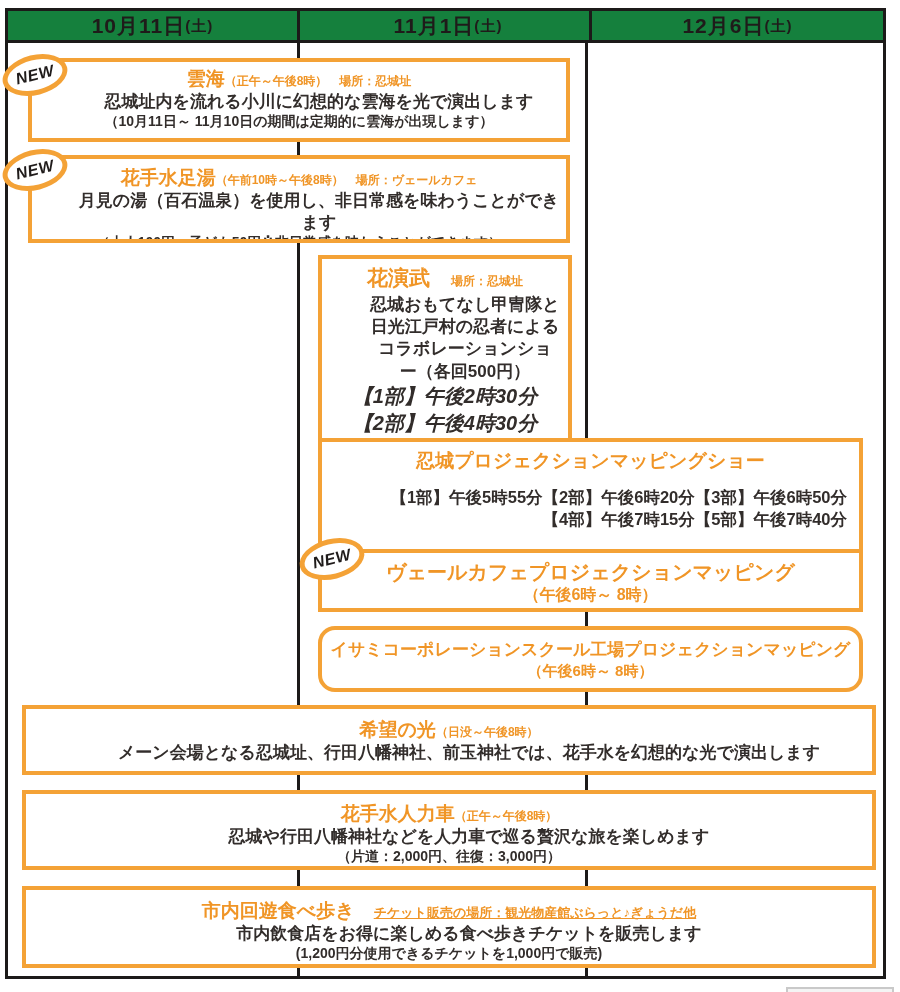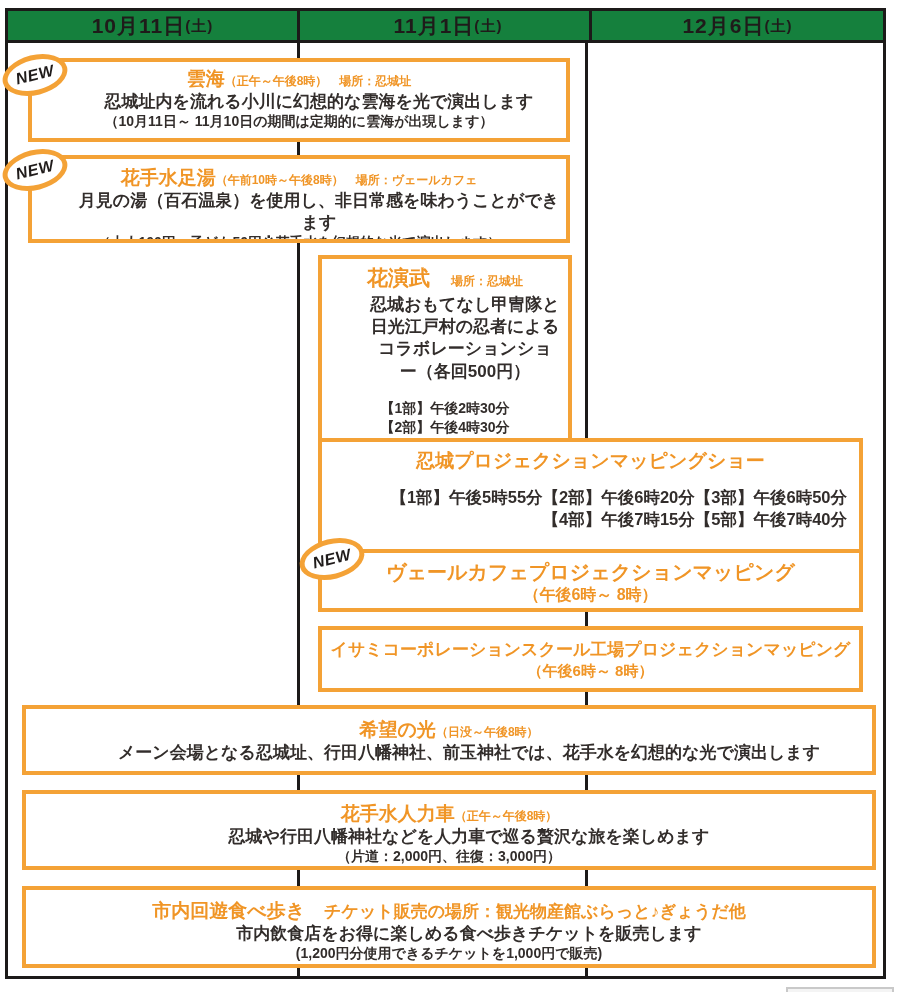--- a/index.html
+++ b/index.html
@@ -42,34 +42,34 @@
   .etitle .einfo { font-size: 12px; }
   .edesc { font-size: 17px; font-weight: bold; color: #322d2b; line-height: 1.3; margin-left: 40px; }
   .enote { font-size: 14px; font-weight: 600; color: #322d2b; line-height: 1.25; }
   .esched { font-size: 17px; font-weight: 600; color: #322d2b; line-height: 1.35; }
 
   .box-unkai     { left: 28px;  top: 58px;  width: 542px; height: 84px;  padding-top: 5px; }
   .box-ashiyu    { left: 28px;  top: 155px; width: 542px; height: 88px;  padding-top: 7px; }
   .box-hanaenbu  { left: 318px; top: 255px; width: 254px; height: 216px; padding: 6px 8px; }
   .box-oshijopm  { left: 318px; top: 438px; width: 545px; height: 121px;  padding: 7px 12px; }
   .box-vertpm    { left: 318px; top: 549px; width: 545px; height: 63px;  padding-top: 7px; }
-  .box-isamipm   { left: 318px; top: 626px; width: 545px; height: 66px;  padding-top: 9px; }
+  .box-isamipm   { left: 318px; top: 626px; width: 545px; height: 66px;  padding-top: 9px; border-radius: 17px; }
   .box-kibo      { left: 22px;  top: 705px; width: 854px; height: 70px;  padding-top: 9px; }
   .box-rikisha   { left: 22px;  top: 790px; width: 854px; height: 80px;  padding-top: 8px; }
   .box-tabearuki { left: 22px;  top: 886px; width: 854px; height: 82px;  padding-top: 9px; }
 
   .box-hanaenbu .etitle { font-size: 21px; }
   .box-hanaenbu .edesc  { margin-top: 3px; }
-  .box-hanaenbu .esched { margin-top: 16px; font-size: 14px; }
+  .box-hanaenbu .esched { margin-top: 0; font-size: 20px; font-style: italic; }
   .box-oshijopm .esched-lines { text-align: right; margin-top: 13px; font-size: 16.5px; }
   .box-vertpm .etitle   { font-size: 20px; }
   .box-vertpm .etime    { font-size: 16px; color: #f09526; font-weight: bold; }
   .box-isamipm .etitle  { font-size: 17px; }
   .box-isamipm .etime   { font-size: 15px; color: #f09526; font-weight: bold; margin-top: 2px; }
-  .box-tabearuki .etitle .einfo { font-size: 17px; }
+  .box-tabearuki .etitle .einfo { font-size: 13px; text-decoration: underline; }
 
   
   .new-badge {
     position: absolute; width: 66px; height: 40px; background: #ffffff;
     border: 5px solid #f4a236; border-radius: 50%;
     display: flex; align-items: center; justify-content: center;
     font-weight: bold; font-style: italic; font-size: 16px; color: #1f1b1a;
     transform: rotate(-14deg); z-index: 4; letter-spacing: 0.5px;
   }
   .nb1 { left: 2px;   top: 55px; }
@@ -114,21 +114,21 @@
     <div class="edesc">忍城址内を流れる小川に幻想的な雲海を光で演出します</div>
     <div class="enote">（10月11日～ 11月10日の期間は定期的に雲海が出現します）</div>
   </div>
   <div class="new-badge nb1">NEW</div>
 
   <div class="ebox box-ashiyu">
     <div class="etitle">
       <span>花手水足湯</span><span class="einfo">（午前10時～午後8時）　場所：ヴェールカフェ</span>
     </div>
     <div class="edesc">月見の湯（百石温泉）を使用し、非日常感を味わうことができます</div>
-    <div class="enote">（大人100円、子ども50円※花手水を幻想的な光で演出します）</div>
+    <div class="enote">（大人100円、子ども50円※非日常感を味わうことができます）</div>
   </div>
   <div class="new-badge nb2">NEW</div>
 
   <div class="ebox box-hanaenbu">
     <div class="etitle">
       <span>花演武</span>　<span class="einfo">場所：忍城址</span>
     </div>
     <div class="edesc">忍城おもてなし甲冑隊と日光江戸村の忍者によるコラボレーションショー（各回500円）</div>
     <div class="esched">
       <div>【1部】午後2時30分</div>

